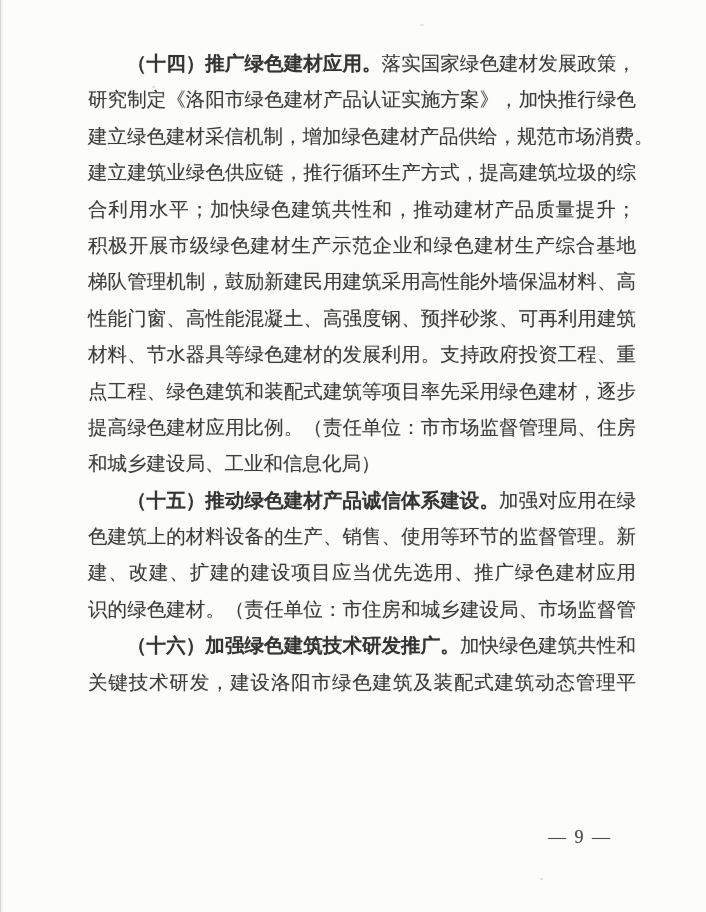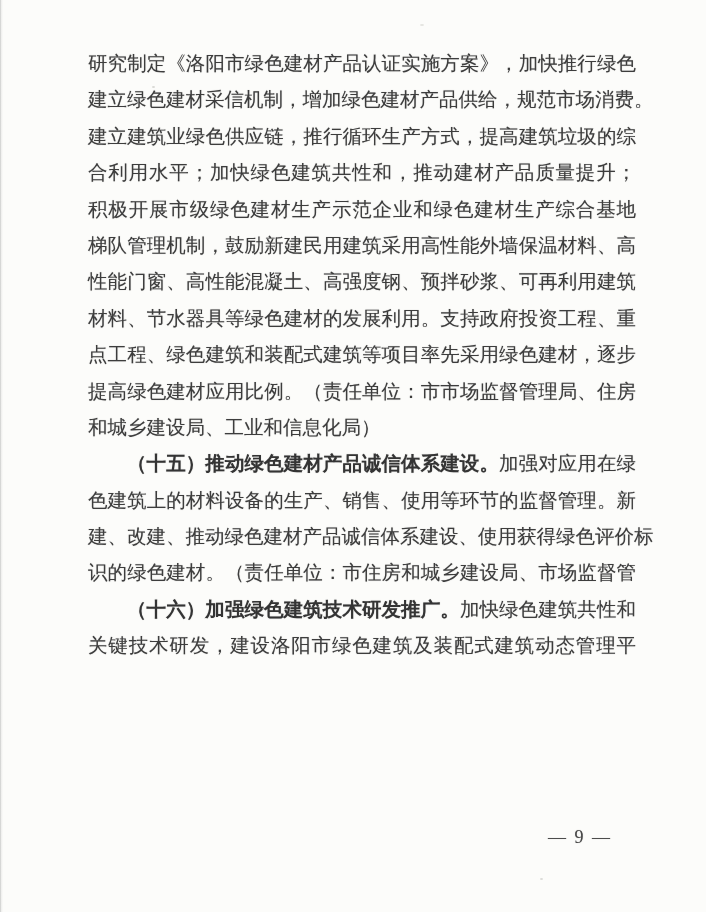--- a/index.html
+++ b/index.html
@@ -59,36 +59,37 @@
 <body>
 
 <div class="page">
   <div class="scan-edge"></div>
   <div class="speck s1"></div>
   <div class="speck s2"></div>
   <div class="speck s3"></div>
 
   <div class="body-block">
       <div>
+        <div class="line first"><span class="heading">（十四）推广绿色建材应用。</span><span>落实国家绿色建材发展政策，</span></div>
         <div class="line">研究制定《洛阳市绿色建材产品认证实施方案》，加快推行绿色</div>
         <div class="line">建立绿色建材采信机制，增加绿色建材产品供给，规范市场消费。</div>
         <div class="line">建立建筑业绿色供应链，推行循环生产方式，提高建筑垃圾的综</div>
         <div class="line">合利用水平；加快绿色建筑共性和，推动建材产品质量提升；</div>
         <div class="line">积极开展市级绿色建材生产示范企业和绿色建材生产综合基地</div>
         <div class="line">梯队管理机制，鼓励新建民用建筑采用高性能外墙保温材料、高</div>
         <div class="line">性能门窗、高性能混凝土、高强度钢、预拌砂浆、可再利用建筑</div>
         <div class="line">材料、节水器具等绿色建材的发展利用。支持政府投资工程、重</div>
         <div class="line">点工程、绿色建筑和装配式建筑等项目率先采用绿色建材，逐步</div>
         <div class="line">提高绿色建材应用比例。（责任单位：市市场监督管理局、住房</div>
         <div class="line flush">和城乡建设局、工业和信息化局）</div>
       </div>
       <div>
         <div class="line first"><span class="heading">（十五）推动绿色建材产品诚信体系建设。</span><span>加强对应用在绿</span></div>
         <div class="line">色建筑上的材料设备的生产、销售、使用等环节的监督管理。新</div>
-        <div class="line">建、改建、推动绿色建材产品诚信体系建设、使用获得绿色评价标</div>
+        <div class="line">建、改建、扩建的建设项目应当优先选用、推广绿色建材应用</div>
         <div class="line">识的绿色建材。（责任单位：市住房和城乡建设局、市场监督管</div>
       </div>
       <div>
         <div class="line first"><span class="heading">（十六）加强绿色建筑技术研发推广。</span><span>加快绿色建筑共性和</span></div>
         <div class="line">关键技术研发，建设洛阳市绿色建筑及装配式建筑动态管理平</div>
       </div>
     </div>
 
   <div class="page-num">— 9 —</div>
 </div>

